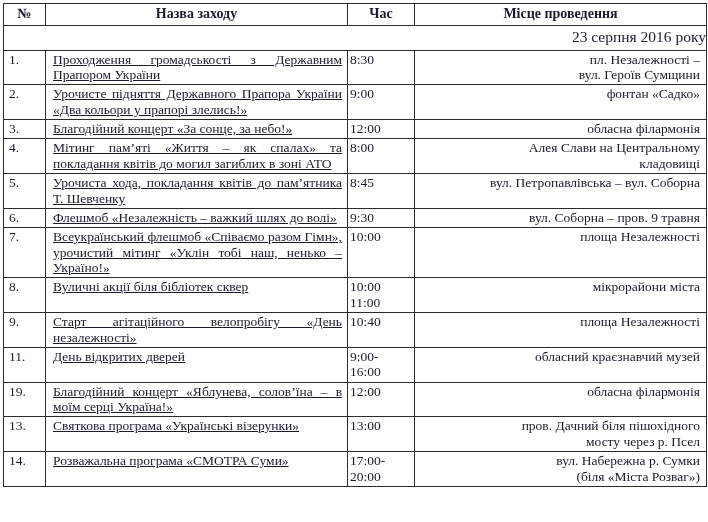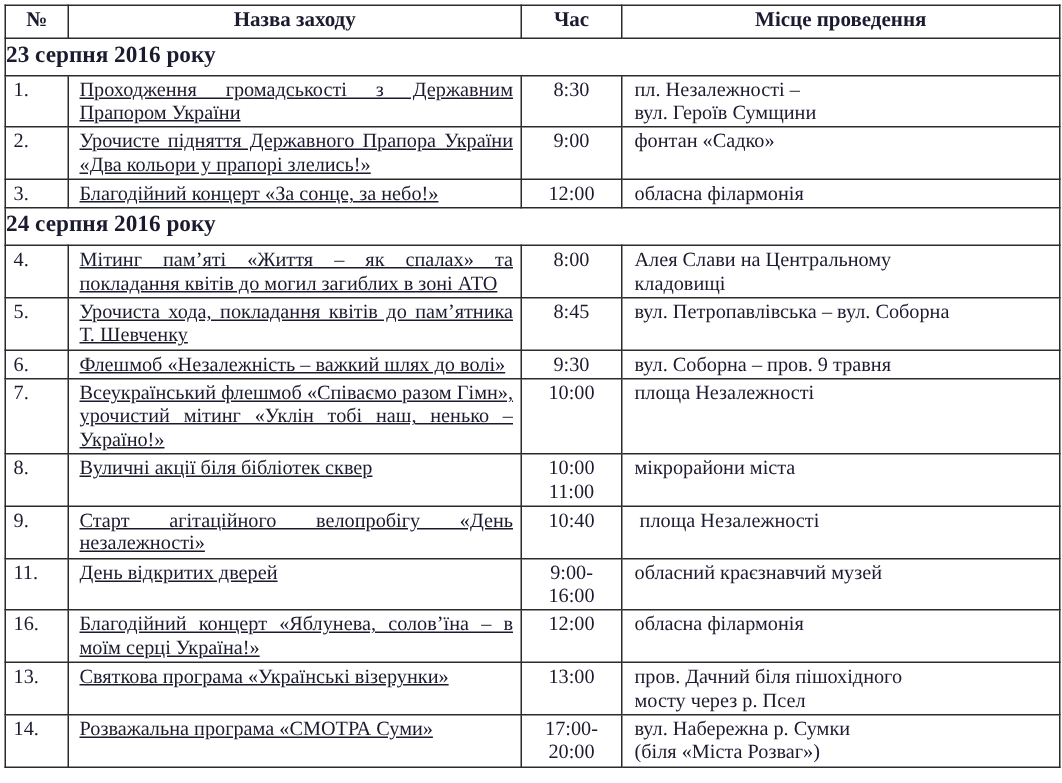--- a/index.html
+++ b/index.html
@@ -28,44 +28,44 @@
     padding: 1px 6px 2px 6px;
     overflow: hidden;
   }
   th {
     font-weight: bold;
     text-align: center;
     padding: 2px 2px 3px 2px;
     font-size: 14px;
   }
   td.section-cell {
-    text-align: left;
-    font-weight: bold;
+    text-align: right;
+    font-weight: normal;
     font-size: 15.5px;
     padding: 2px 0 4px 0;
   }
   td.num-cell {
     text-align: left;
     padding-left: 5px;
     padding-right: 2px;
   }
   td.event-cell {
     text-align: justify;
     padding-left: 7px;
     padding-right: 5px;
     text-decoration: underline;
   }
   td.time-cell {
-    text-align: center;
+    text-align: left;
     white-space: pre-line;
     padding-left: 2px;
     padding-right: 2px;
   }
   td.place-cell {
-    text-align: left;
+    text-align: right;
     white-space: pre-line;
     padding-left: 8px;
   }
 </style>
 </head>
 <body>
 
 <table class="events">
   <colgroup>
     <col style="width:42px">
@@ -101,23 +101,20 @@
     <td class="place-cell">фонтан «Садко»</td>
   </tr>
 
   <tr>
     <td class="num-cell">3.</td>
     <td class="event-cell">Благодійний концерт «За сонце, за небо!»</td>
     <td class="time-cell">12:00</td>
     <td class="place-cell">обласна філармонія</td>
   </tr>
 
-  <tr>
-    <td class="section-cell" colspan="4">24 серпня 2016 року</td>
-  </tr>
 
   <tr>
     <td class="num-cell">4.</td>
     <td class="event-cell">Мітинг пам’яті «Життя – як спалах» та покладання квітів до могил загиблих в зоні АТО</td>
     <td class="time-cell">8:00</td>
     <td class="place-cell">Алея Слави на Центральному
 кладовищі</td>
   </tr>
 
   <tr>
@@ -159,21 +156,21 @@
 
   <tr>
     <td class="num-cell">11.</td>
     <td class="event-cell">День відкритих дверей</td>
     <td class="time-cell">9:00-
 16:00</td>
     <td class="place-cell">обласний краєзнавчий музей</td>
   </tr>
 
   <tr>
-    <td class="num-cell">16.</td>
+    <td class="num-cell">19.</td>
     <td class="event-cell">Благодійний концерт «Яблунева, солов’їна – в моїм серці Україна!»</td>
     <td class="time-cell">12:00</td>
     <td class="place-cell">обласна філармонія</td>
   </tr>
 
   <tr>
     <td class="num-cell">13.</td>
     <td class="event-cell">Святкова програма «Українські візерунки»</td>
     <td class="time-cell">13:00</td>
     <td class="place-cell">пров. Дачний біля пішохідного

